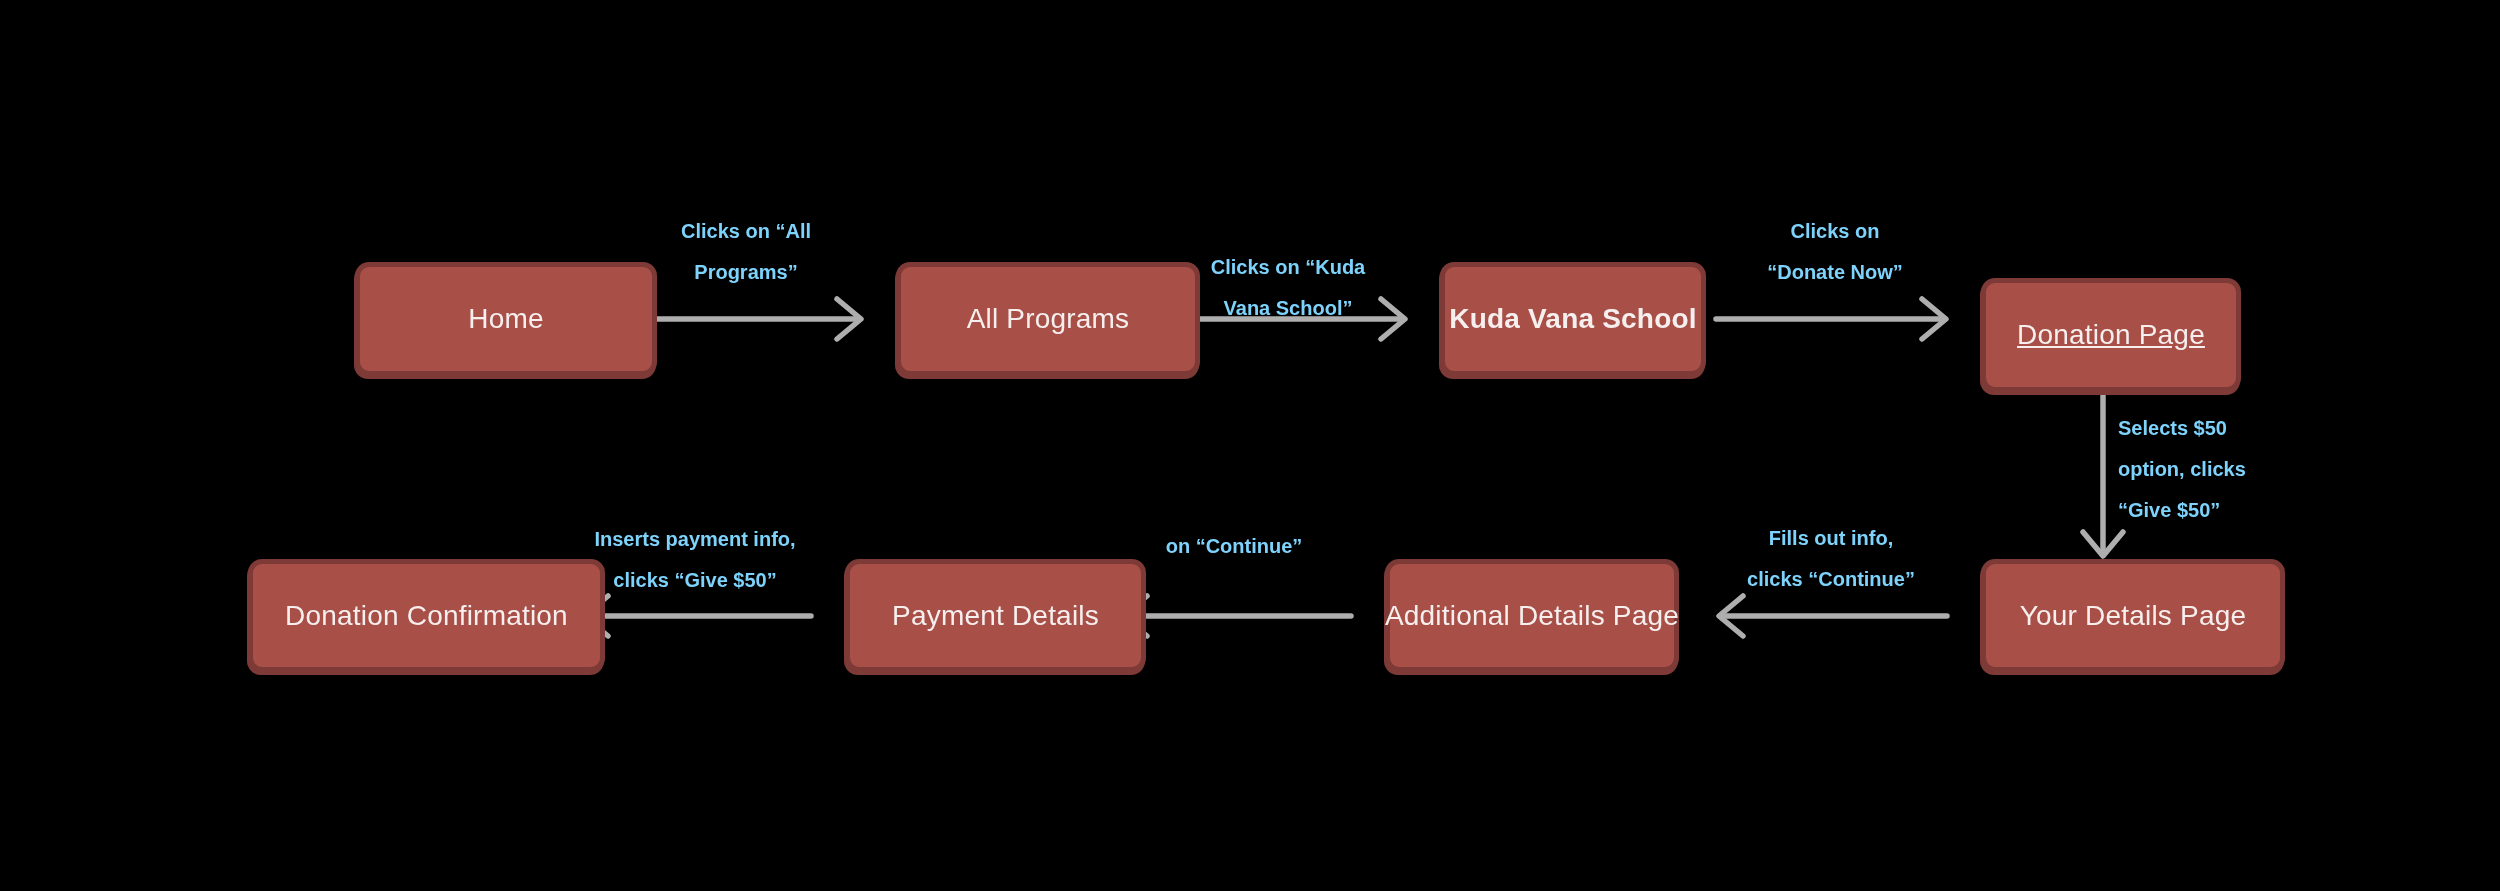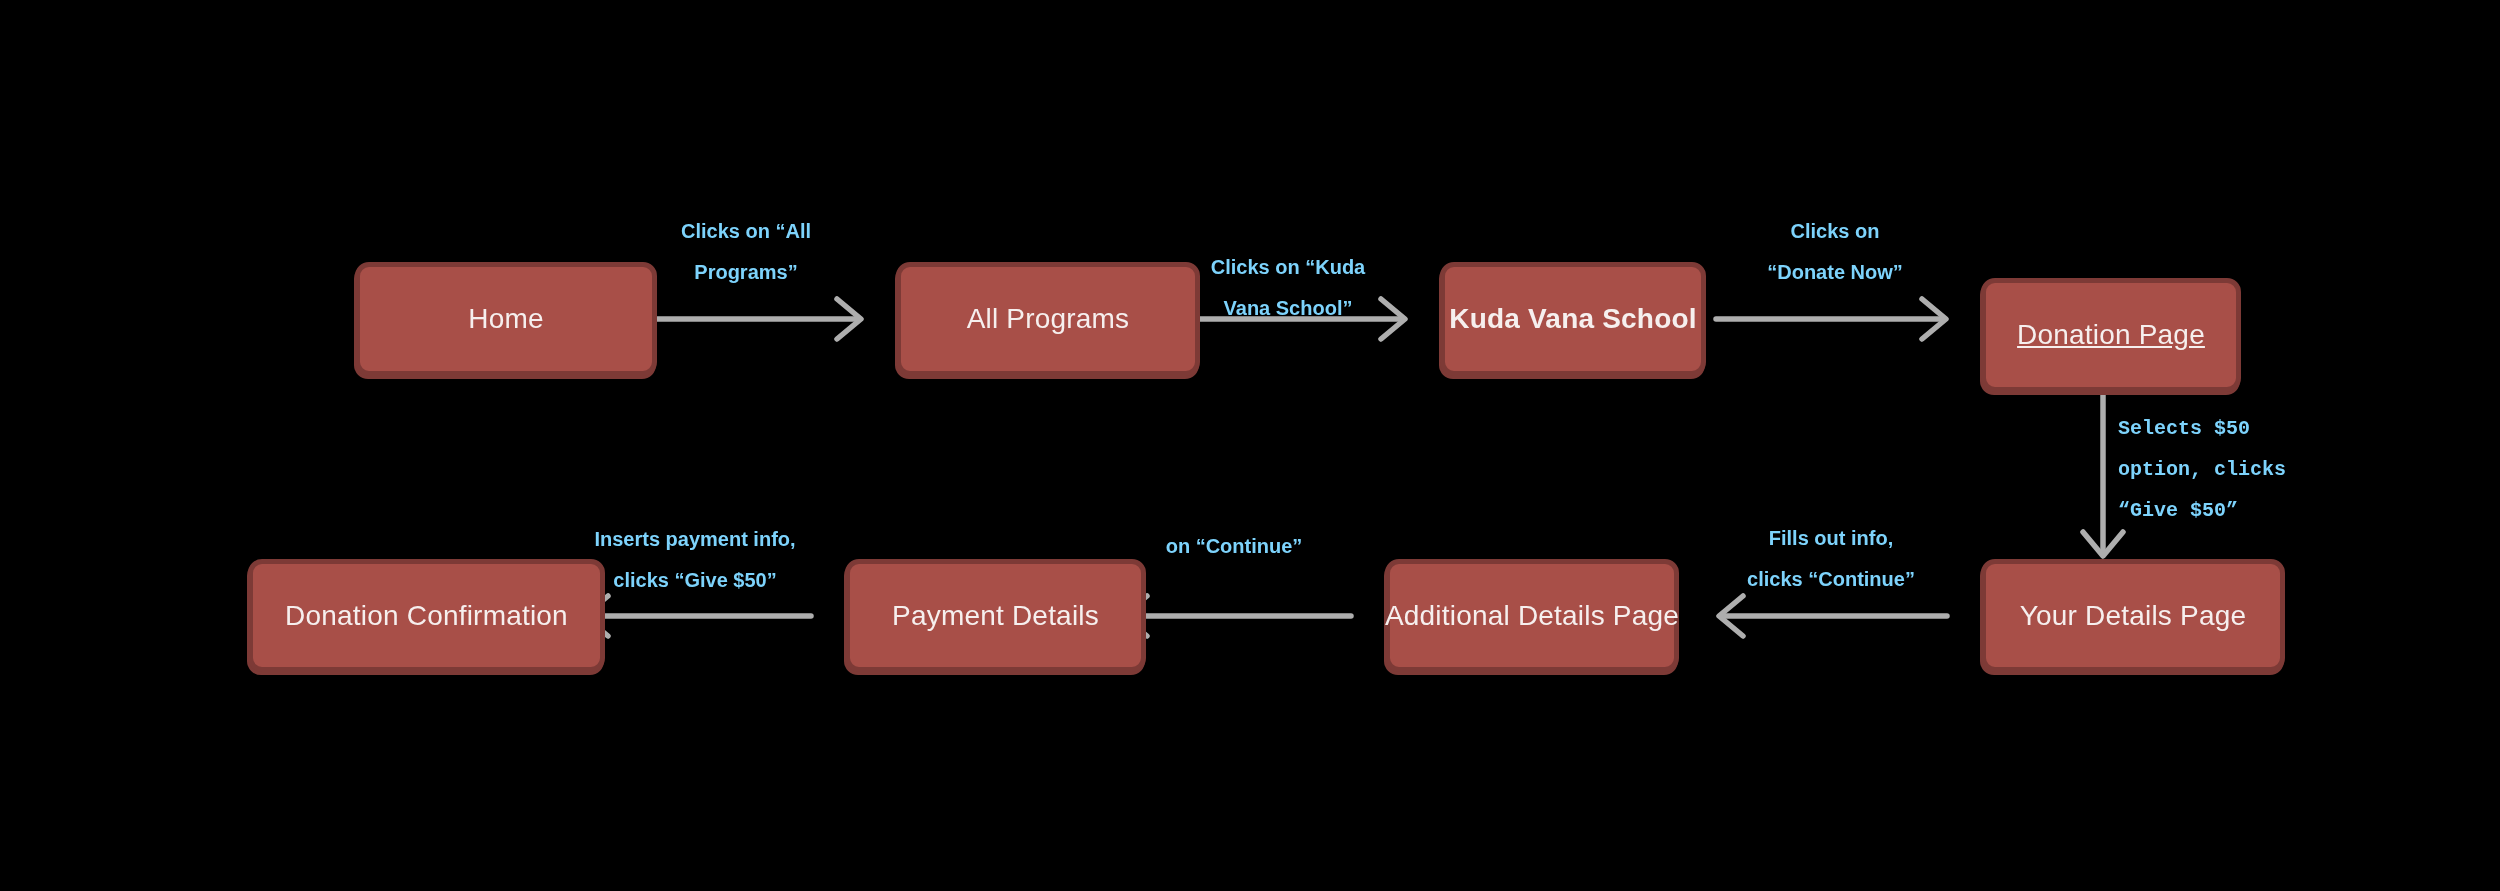--- a/index.html
+++ b/index.html
@@ -99,21 +99,21 @@
         <div>Programs”</div>
       </div>
       <div class="edge-label center" style="left: 1288px; top: 211px; margin-top: 36px;">
         <div>Clicks on “Kuda</div>
         <div>Vana School”</div>
       </div>
       <div class="edge-label center" style="left: 1827px; top: 211px; margin-left: 8px;">
         <div>Clicks on</div>
         <div>“Donate Now”</div>
       </div>
-      <div class="edge-label left" style="left: 2118px; top: 408px; font-family: Liberation Mono, monospace;">
+      <div class="edge-label left" style="left: 2118px; top: 408px;">
         <div>Selects $50</div>
         <div>option, clicks</div>
         <div>“Give $50”</div>
       </div>
       <div class="edge-label center" style="left: 1831px; top: 518px;">
         <div>Fills out info,</div>
         <div>clicks “Continue”</div>
       </div>
       <div class="edge-label center" style="left: 1234px; top: 526px;">
         <div>on “Continue”</div>

